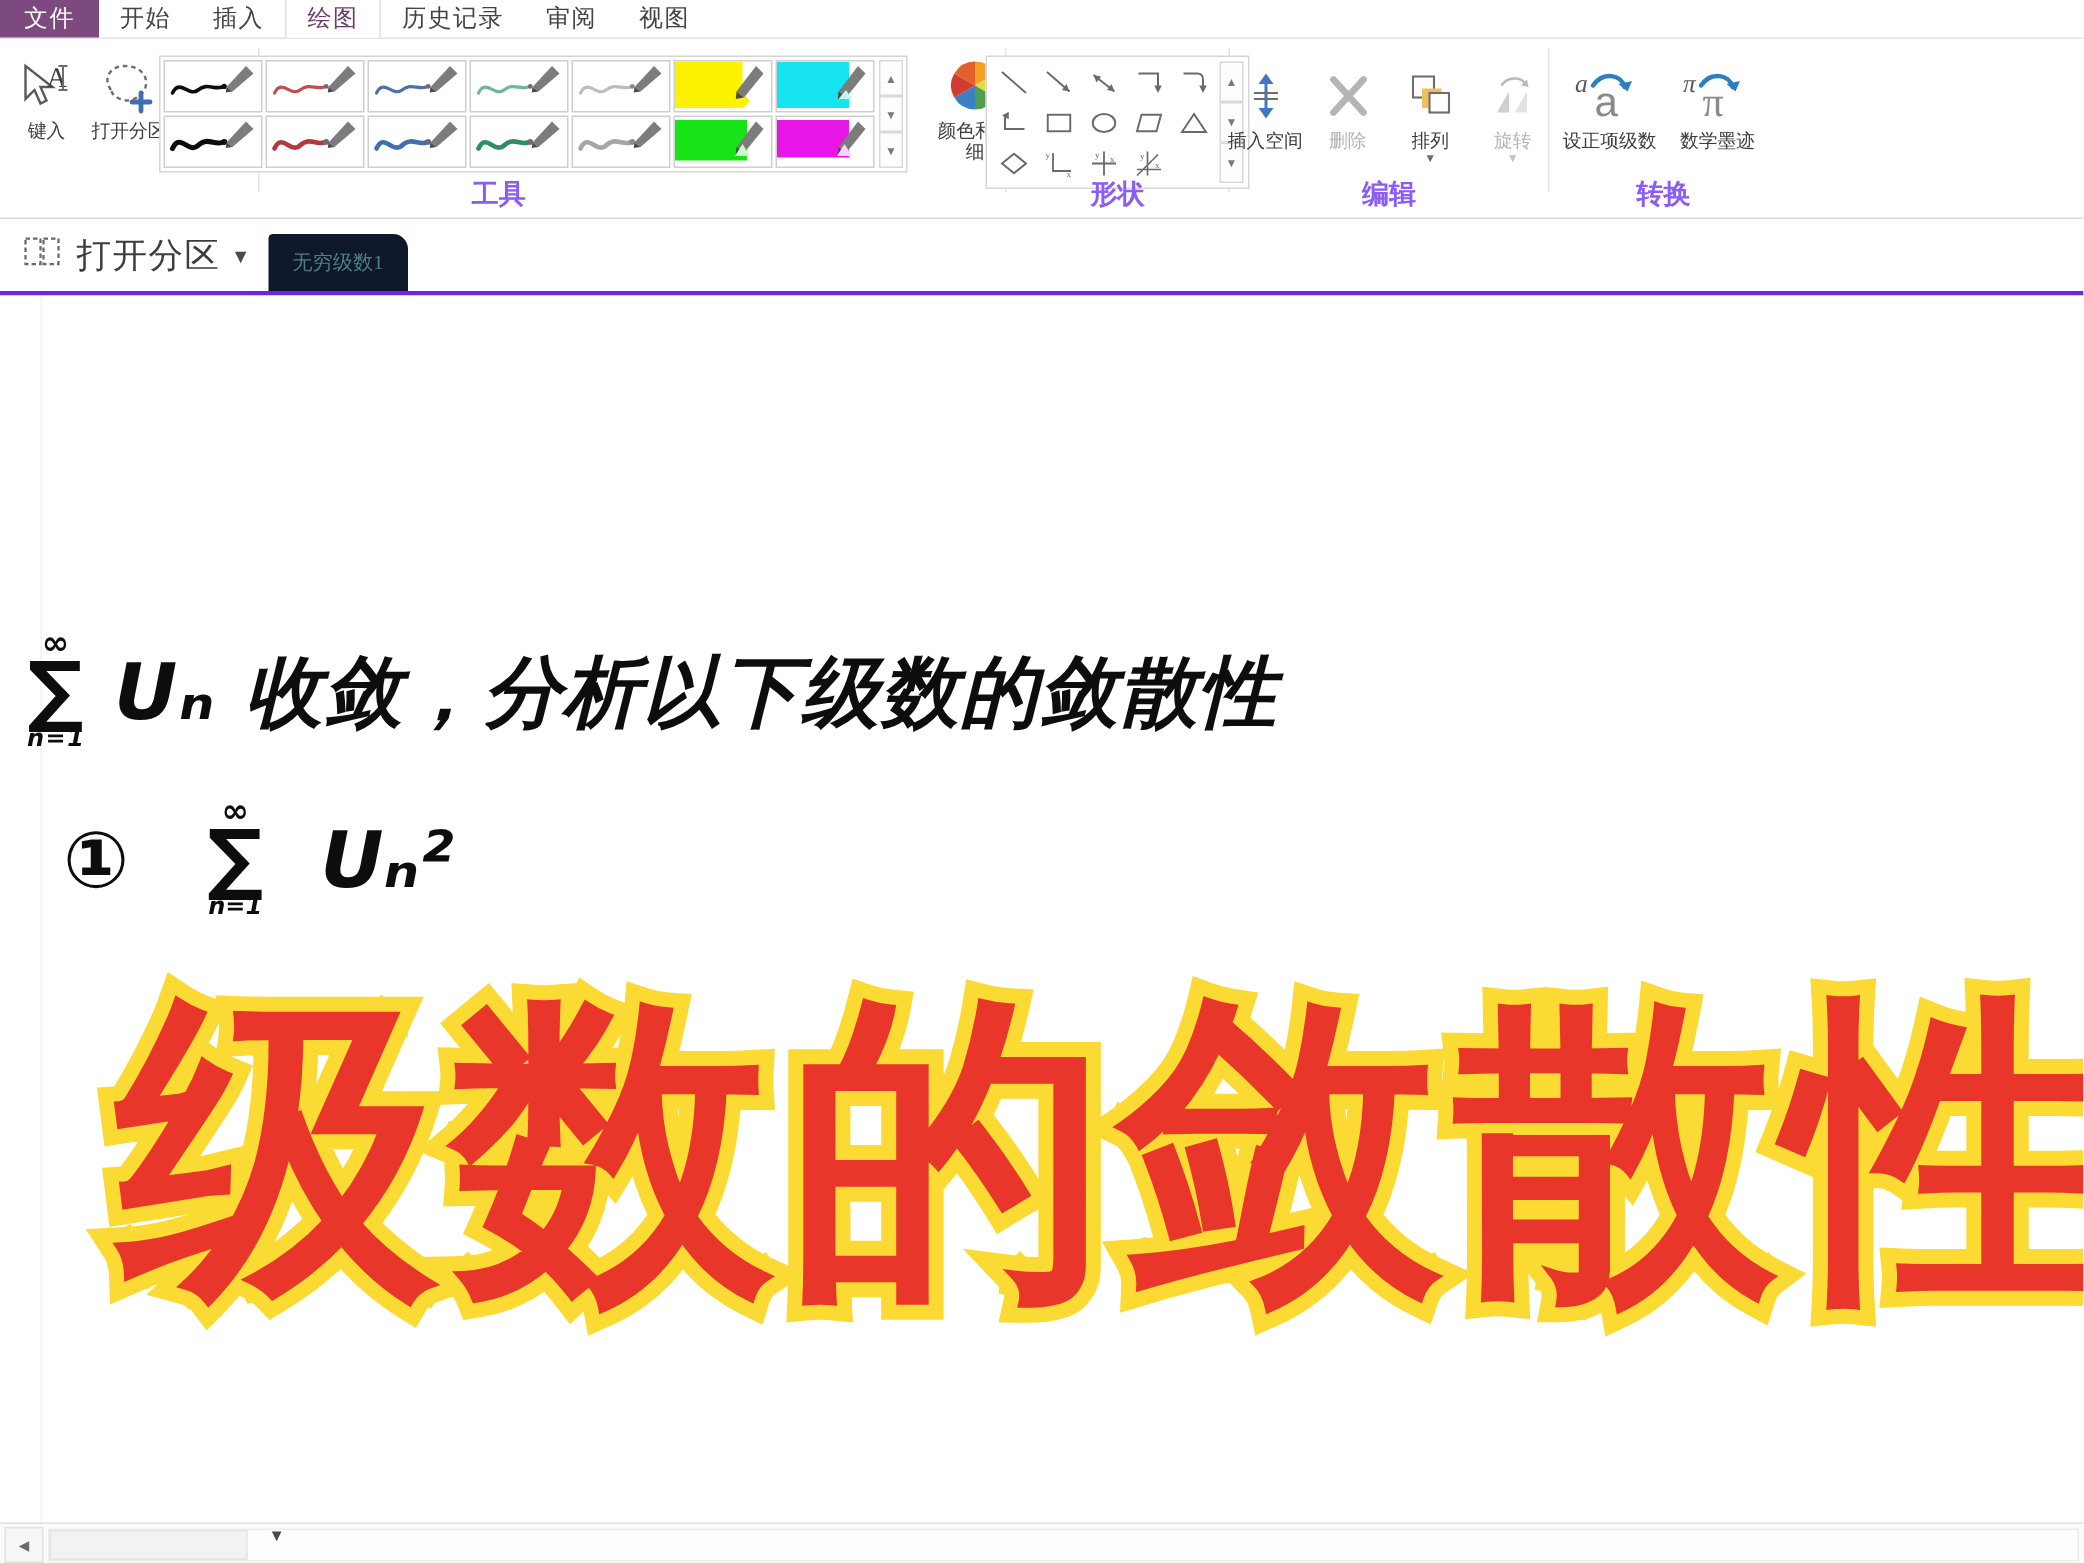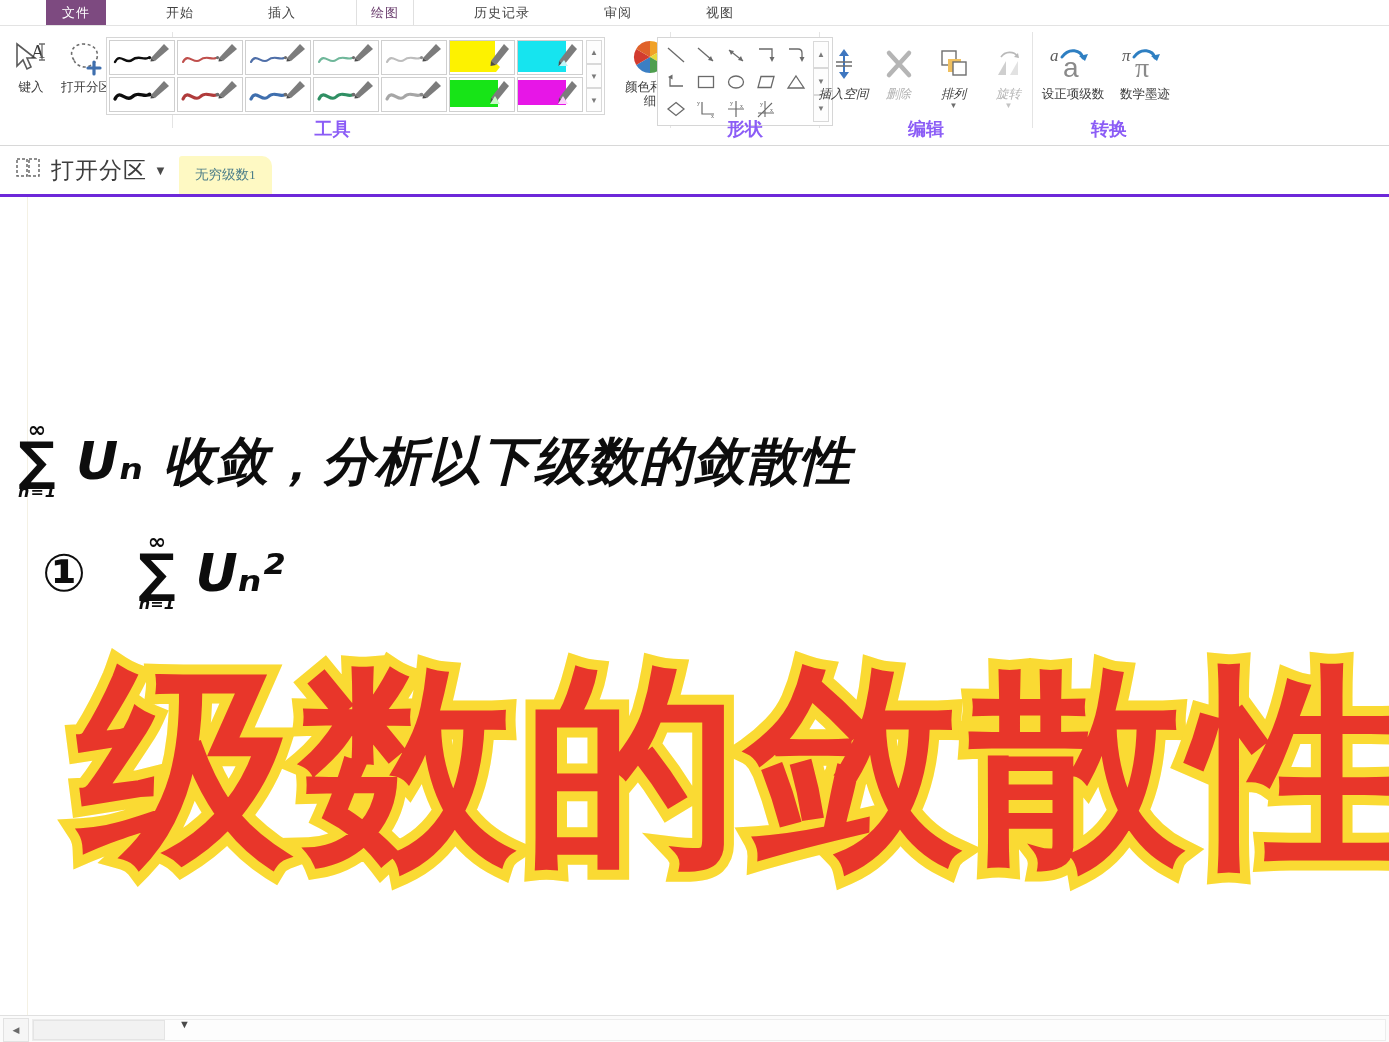--- a/index.html
+++ b/index.html
@@ -12,23 +12,22 @@
   .app{position:relative;width:1389px;height:1042px;}
 
   
   .tabstrip{
     position:relative;height:25px;background:#ffffff;
     border-bottom:1px solid #e3e3e3;
     display:flex;align-items:stretch;
   }
   .tab{
     display:flex;align-items:center;justify-content:center;
-    font-size:13px;color:#444;padding:0 14px;cursor:default;
+    font-size:16px;color:#444;padding:0 14px;cursor:default;
     letter-spacing:1px;
-    margin-left:46px;
   }
   .tab.file{background:#7d4a80;color:#ffffff;font-weight:normal;padding:0 16px;}
   .tab.active{color:#6a3d6d;border-left:1px solid #e0e0e0;border-right:1px solid #e0e0e0;background:#fff;}
 
   
   .ribbon{
     position:relative;height:119px;background:#ffffff;
     border-bottom:1px solid #d8d8d8;
     display:flex;align-items:flex-start;
   }
@@ -82,21 +81,21 @@
     position:relative;height:48px;background:#ffffff;
     display:flex;align-items:flex-end;
     border-bottom:3px solid #6d28d9;
   }
   .opensection{
     display:flex;align-items:center;gap:7px;height:48px;padding:0 12px 0 14px;cursor:default;
   }
   .opensection .oslabel{font-size:23px;color:#3d3d3d;letter-spacing:1px;}
   .nbtab{
     height:38px;display:flex;align-items:center;justify-content:center;
-    padding:0 16px;background:#fef9c3;color:#4c7e89;font-size:13.5px;
+    padding:0 16px;background:#0f172a;color:#4c7e89;font-size:13.5px;
     border-radius:3px 10px 0 0;cursor:default;font-family:Liberation Serif, serif;
   }
 
   
   .canvas{
     position:relative;width:1389px;height:818px;background:#ffffff;overflow:hidden;
   }
   .marginline{position:absolute;left:27px;top:0;bottom:0;width:1px;background:#f4f1e4;}
   .ink{position:absolute;white-space:nowrap;color:#111;}
 
@@ -456,21 +455,21 @@
             <div class="sbtn" style="height:25px;">▼</div>
           </div>
         </div>
       </div>
       <div class="group-label">形状</div>
     </div>
 
     <div class="group-sep"></div>
 
     <div class="group" style="width:212px;">
-      <div class="group-body" style="padding-top:12px;font-style:italic;">
+      <div class="group-body" style="padding-top:12px;">
         <div class="bigbtn">
           <span class="gicon">
             <svg width="34" height="38" viewBox="0 0 34 38">
               <path d="M17 4 L12 11 L22 11 Z" fill="#3f77c0"></path>
               <path d="M17 34 L12 27 L22 27 Z" fill="#3f77c0"></path>
               <path d="M17 11 L17 27" stroke="#3f77c0" stroke-width="2"></path>
               <path d="M9 17 L25 17 M9 21 L25 21" stroke="#6e6e6e" stroke-width="1.4"></path>
             </svg>
           </span>
           <span class="glabel">插入空间</span>
@@ -568,21 +567,21 @@
       <span>收敛，分析以下级数的敛散性</span>
     </div>
 
     <div class="ink hand line2">
       <span>①</span>
       <span class="sumwrap" style="margin-left:34px;">
         <span class="sumtop">∞</span>
         <span class="sumsig">∑</span>
         <span class="sumbot">n=1</span>
       </span>
-      <span style="margin-left:2px;">Uₙ²</span>
+      <span style="margin-left:20px;">Uₙ²</span>
     </div>
 
     <div class="bigtitle">级数的敛散性</div>
 
   </div>
 
   <div class="hscroll">
     <div class="sleft">◀</div>
     <div class="strack">
       <div class="sthumb"></div>

